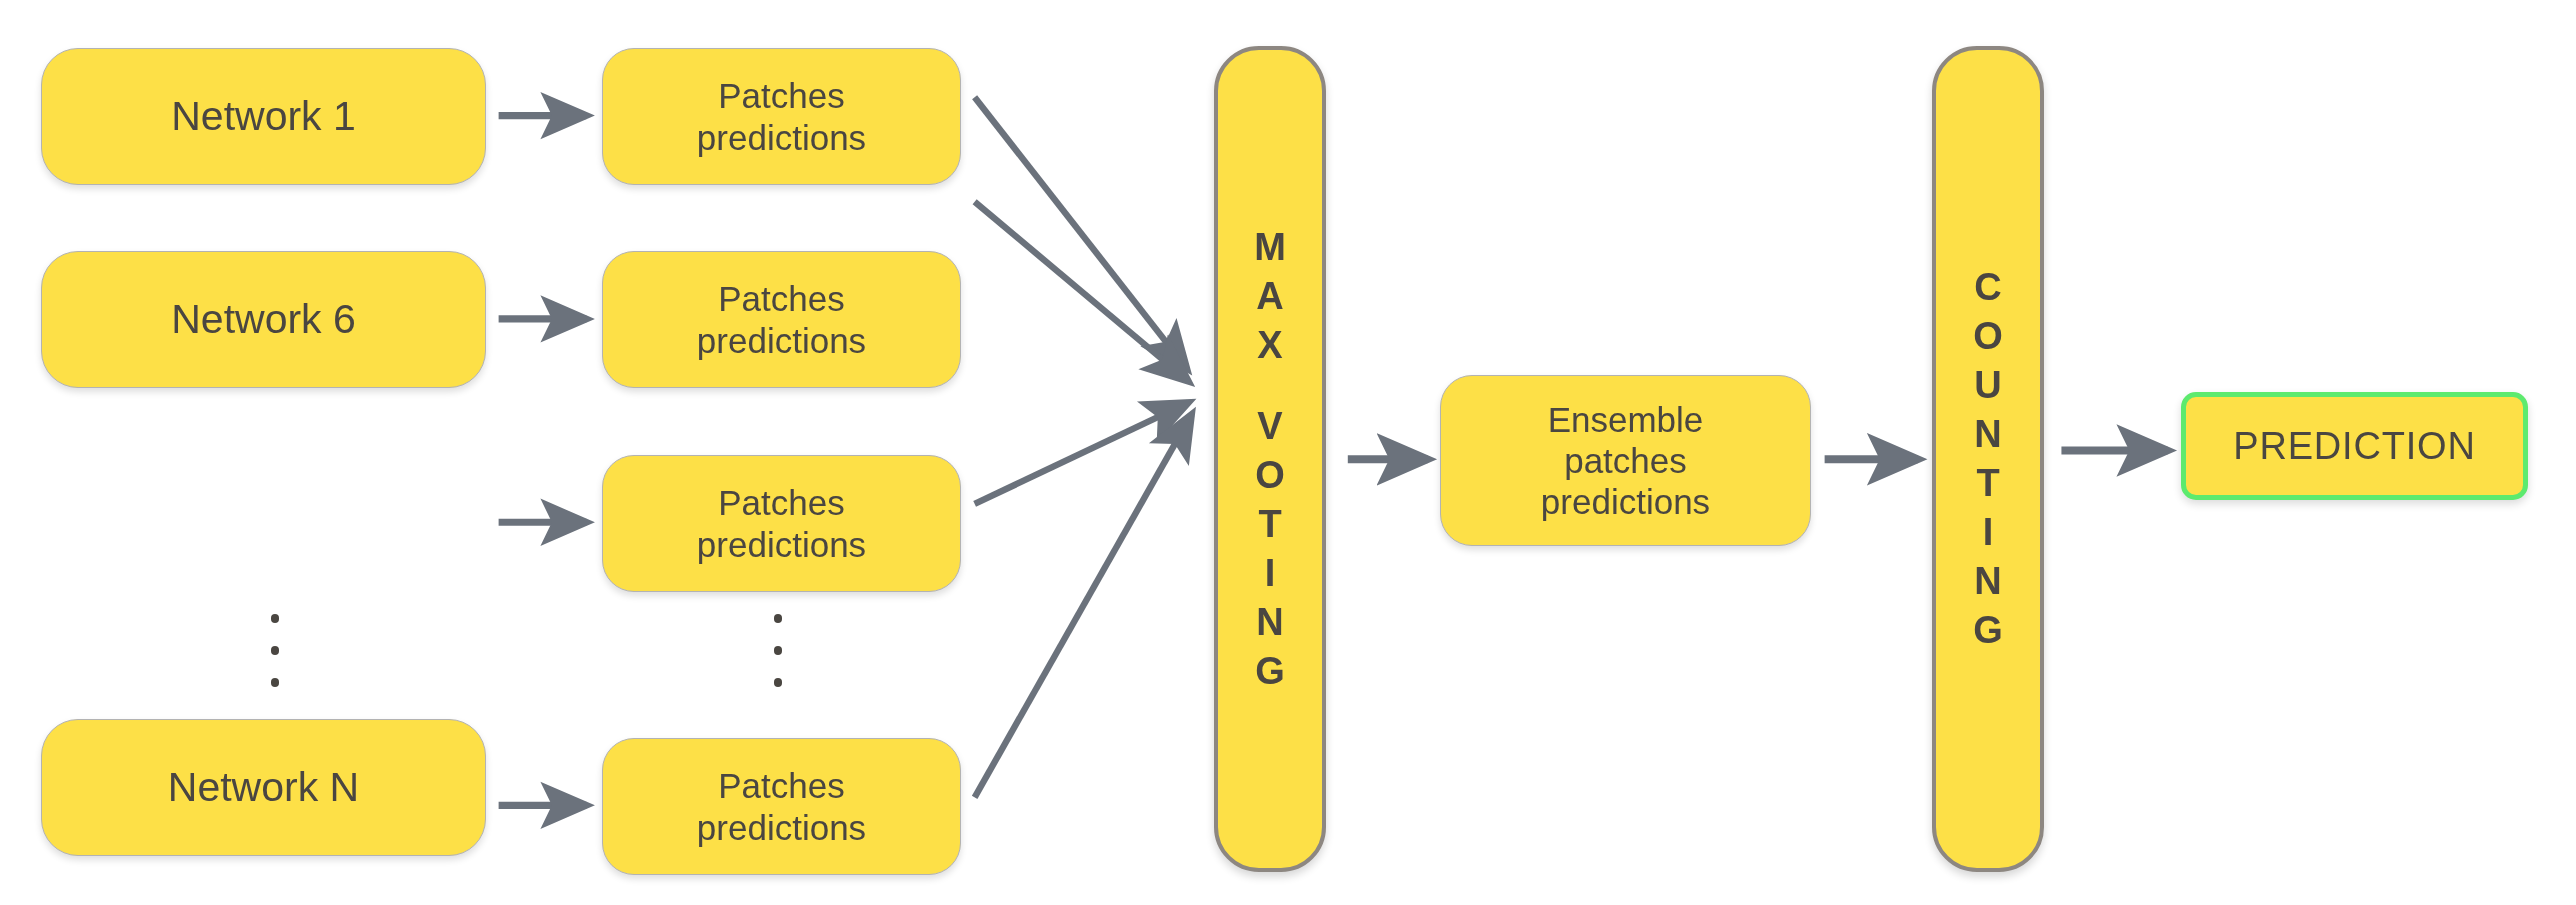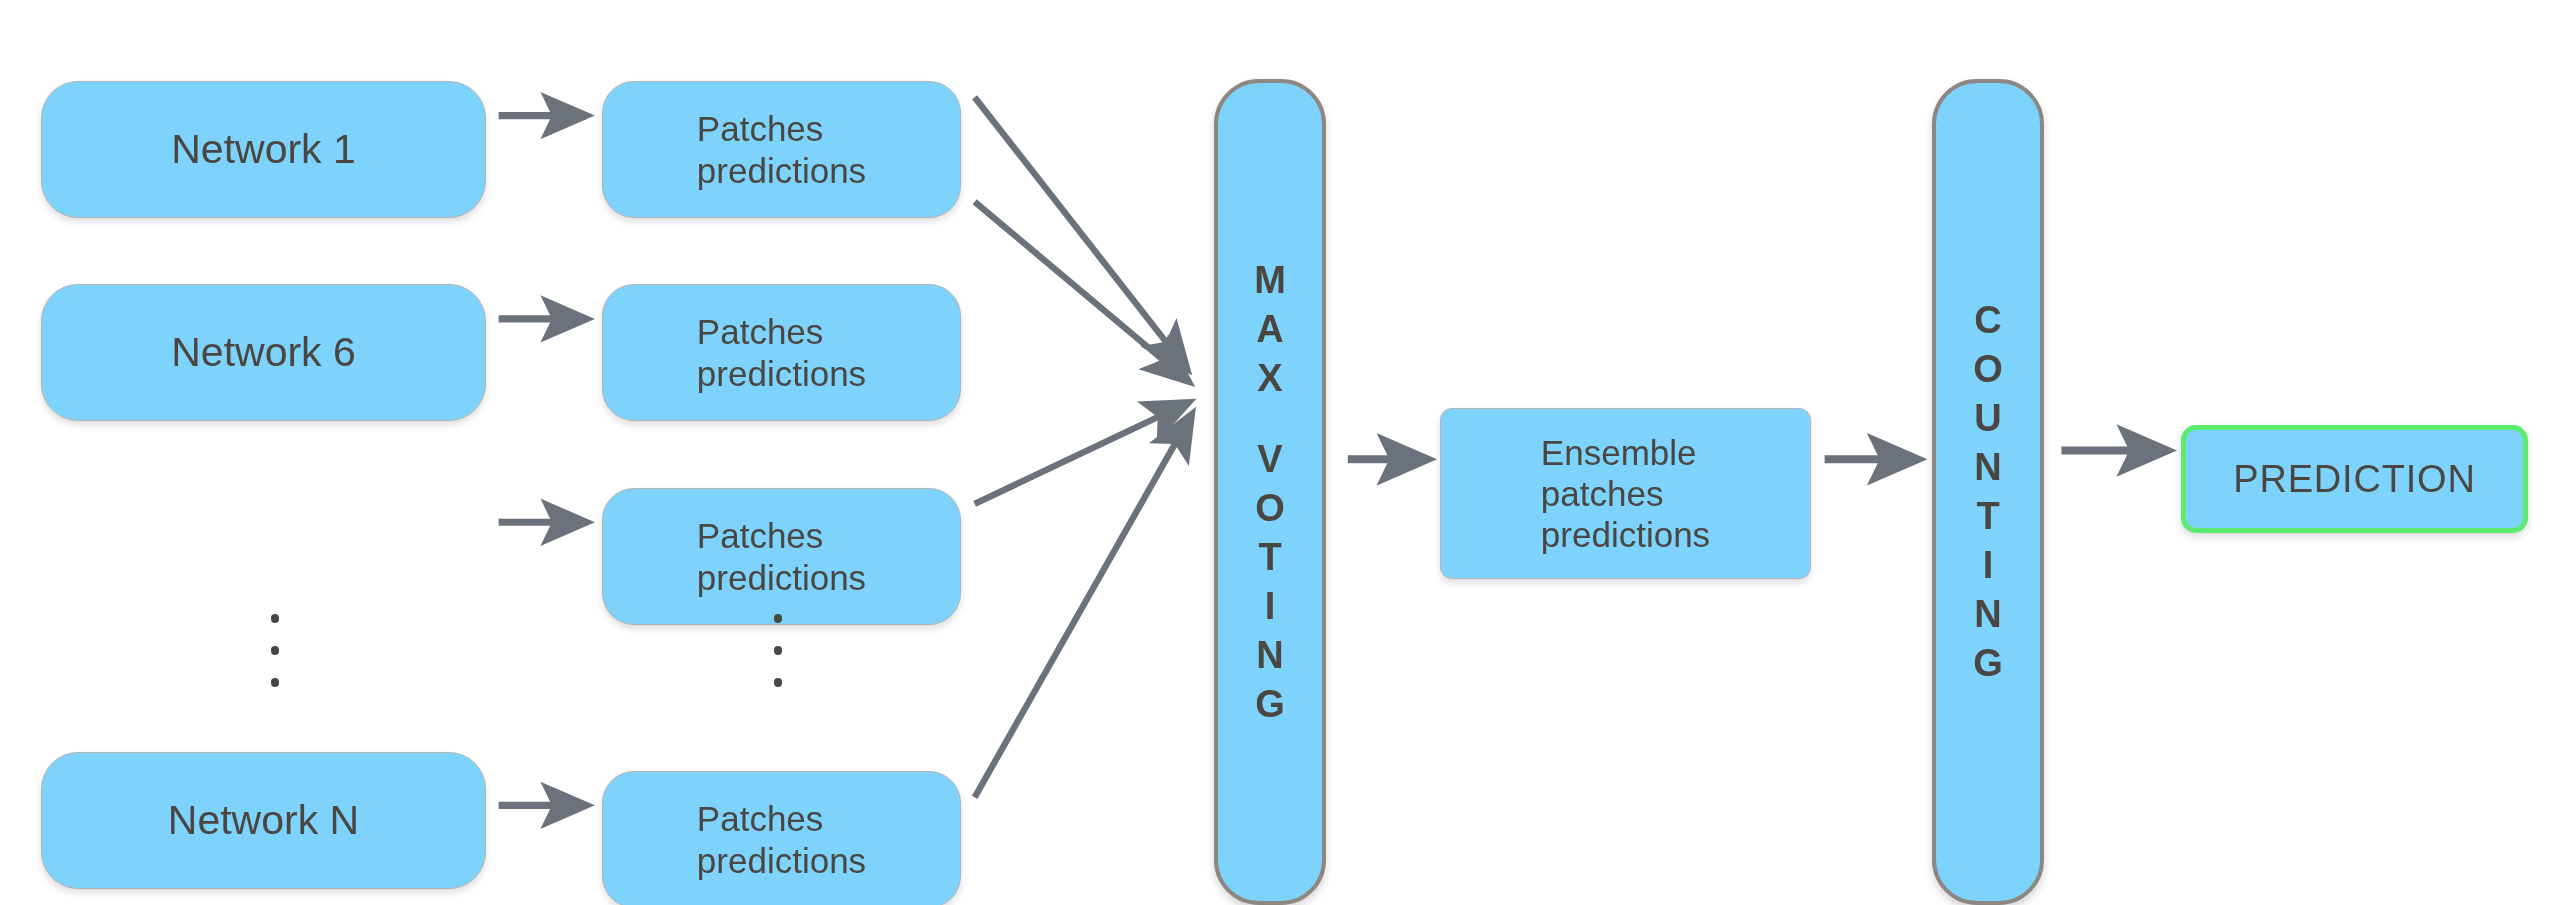--- a/index.html
+++ b/index.html
@@ -17,30 +17,30 @@
     width: 2576px;
     height: 905px;
     background: #ffffff;
     overflow: hidden;
   }
 
   
   .node {
     position: absolute;
     box-sizing: border-box;
-    background: #7dd3fc;
+    background: #fde047;
     border: 1.6px solid #b3b3b3;
     border-radius: 35px;
     display: flex;
     align-items: center;
     justify-content: center;
+    text-align: center;
     color: #4a4641;
     box-shadow: 0 4px 7.2px rgba(0,0,0,0.13);
     line-height: 1.18;
-    margin-top: 33px;
   }
 
   .node-text {
     display: block;
     white-space: pre-line;
   }
 
   
   .network-node {
     left: 41px;
@@ -93,21 +93,21 @@
   #node-max-voting { left: 1214px; }
   #node-counting   { left: 1932px; }
 
   
   #node-ensemble {
     left: 1440px;
     top: 375px;
     width: 371px;
     height: 171px;
     font-size: 35px;
-    border-radius: 12px;
+    border-radius: 32px;
   }
 
   
   #node-prediction {
     left: 2181px;
     top: 392px;
     width: 347px;
     height: 108px;
     font-size: 38px;
     border: 5.6px solid #5dea6e;

